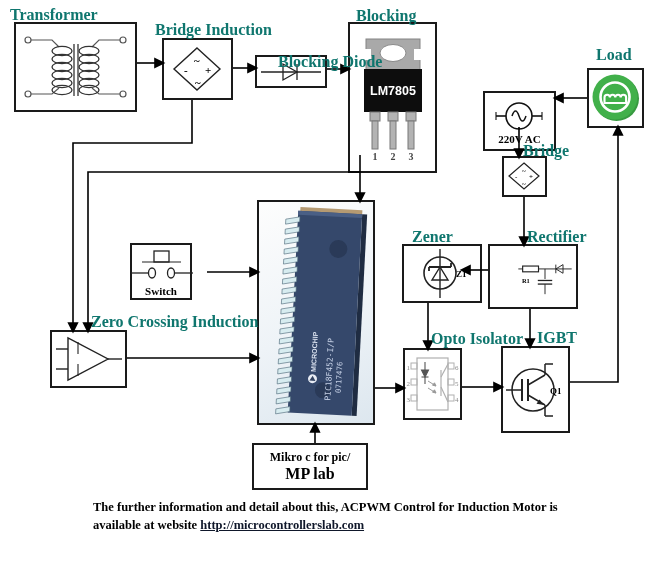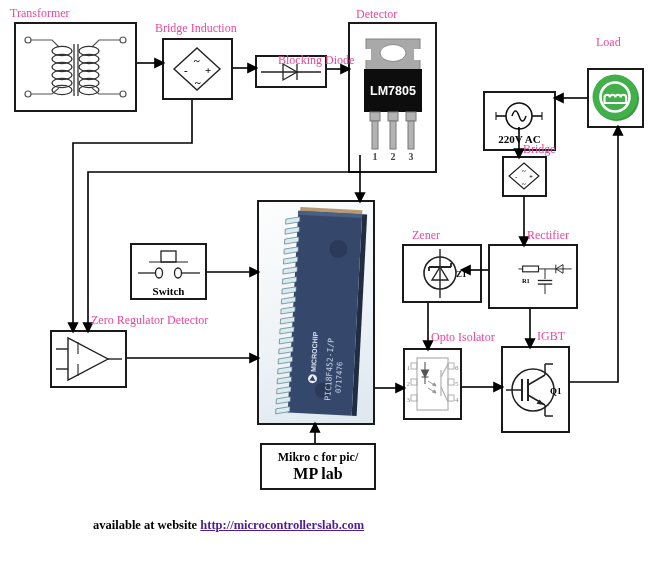--- a/index.html
+++ b/index.html
@@ -1,31 +1,31 @@
 <!DOCTYPE html>
 <html><head>
 <meta charset="utf-8">
 <style>
   html,body{margin:0;padding:0;background:#fff;}
   #canvas{position:relative;width:654px;height:564px;background:#ffffff;overflow:hidden;
           font-family:"Liberation Serif", serif;}
   .box{position:absolute;background:#fff;border:2px solid #1a1a1a;box-sizing:border-box;
        display:flex;align-items:center;justify-content:center;z-index:1;}
   .col{flex-direction:column;}
-  .lbl{position:absolute;font-weight:400;font-size:12px;color:#ec4899;white-space:nowrap;z-index:4;
+  .lbl{position:absolute;font-weight:700;font-size:16px;color:#0f766e;white-space:nowrap;z-index:4;
        font-family:"Liberation Serif", serif;}
   .inlbl{font-weight:700;font-size:11px;color:#000;white-space:nowrap;
          font-family:"Liberation Serif", serif;}
   .wires{position:absolute;left:0;top:0;z-index:3;pointer-events:none;}
   svg text{font-family:"Liberation Serif", serif;}
   .mono{font-family:"DejaVu Sans Mono", monospace;}
   .sans{font-family:"Liberation Sans", sans-serif;}
   #footer{position:absolute;left:93px;top:498px;width:540px;font-weight:700;
           font-size:12.5px;line-height:18px;color:#000;z-index:4;}
-  #footer a{color:#4c1d95;text-decoration:underline;font-weight:700;}
+  #footer a{color:#0f172a;text-decoration:underline;font-weight:700;}
   .chipbg{position:absolute;inset:0;background:linear-gradient(155deg,#fdfdfd 0%,#eef3f7 55%,#dde7ef 100%);}
 </style>
 </head>
 <body>
 
 <div id="canvas">
 
   <svg class="wires" width="654" height="564">
     <defs>
       <marker id="ah" markerWidth="8" markerHeight="8" refX="0.5" refY="3.5" orient="auto">
@@ -50,28 +50,28 @@
       <path d="M488,270 H470" marker-end="url(#ah)"></path>
       <path d="M530,309 V339" marker-end="url(#ah)"></path>
       <path d="M428,303 V341" marker-end="url(#ah)"></path>
       <path d="M315,443 V432" marker-end="url(#ah)"></path>
     </g>
   </svg>
 
   <span class="lbl" style="left:10px;top:6px;">Transformer</span>
   <span class="lbl" style="left:155px;top:21px;">Bridge Induction</span>
   <span class="lbl" style="left:246px;top:53px;margin-left:32px;">Blocking Diode</span>
-  <span class="lbl" style="left:356px;top:7px;">Detector</span>
-  <span class="lbl" style="left:596px;top:35px;">Load</span>
+  <span class="lbl" style="left:356px;top:7px;">Blocking</span>
+  <span class="lbl" style="left:596px;top:46px;">Load</span>
   <span class="lbl" style="left:523px;top:142px;">Bridge</span>
   <span class="lbl" style="left:527px;top:228px;">Rectifier</span>
   <span class="lbl" style="left:412px;top:228px;">Zener</span>
   <span class="lbl" style="left:431px;top:330px;">Opto Isolator</span>
   <span class="lbl" style="left:537px;top:329px;">IGBT</span>
-  <span class="lbl" style="left:91px;top:313px;">Zero Regulator Detector</span>
+  <span class="lbl" style="left:91px;top:313px;">Zero Crossing Induction</span>
 
   <div class="box" style="left:14px;top:22px;width:123px;height:90px;">
     <svg width="119" height="86" viewBox="0 0 119 86">
       <g stroke="#555" stroke-width="1.2" fill="none">
         <circle cx="12" cy="16" r="3"></circle>
           <circle cx="107" cy="16" r="3"></circle>
         <circle cx="12" cy="70" r="3"></circle>
           <circle cx="107" cy="70" r="3"></circle>
         <path d="M15,16 H36 L43,23"></path>
           <path d="M15,70 H36 L43,64"></path>
@@ -290,21 +290,21 @@
         <circle cx="68" cy="188" r="8" fill="#2a3a58"></circle>
         <text transform="translate(76 198) rotate(-90)" class="mono" font-size="8" fill="#c6d1e6">PIC18F452-I/P</text>
         <text transform="translate(86 190) rotate(-90)" class="mono" font-size="7.5" fill="#c6d1e6">0717476</text>
         <circle cx="57" cy="177" r="4.5" fill="#e8ecf4"></circle>
         <path d="M54,179 l3,-5 l3,5 z" fill="#31415f"></path>
         <text transform="translate(60 170) rotate(-90)" class="sans" font-size="7" font-weight="700" fill="#d8e0ee">MICROCHIP</text>
       </g>
     </svg>
   </div>
 
-  <div class="box col" style="left:130px;top:243px;width:77px;height:57px;">
+  <div class="box col" style="left:130px;top:243px;width:62px;height:57px;">
     <svg width="73" height="38" viewBox="0 0 73 38">
       <g stroke="#222" stroke-width="1.3" fill="none">
         <rect x="29" y="4" width="15" height="11"></rect>
         <line x1="17" y1="15" x2="56" y2="15" stroke-width="1.2"></line>
         <ellipse cx="27" cy="26" rx="3.5" ry="5"></ellipse>
           <ellipse cx="46" cy="26" rx="3.5" ry="5"></ellipse>
         <line x1="6" y1="26" x2="23" y2="26"></line>
           <line x1="50" y1="26" x2="68" y2="26"></line>
       </g>
     </svg>
@@ -317,23 +317,23 @@
         <polygon points="16,6 16,48 56,27"></polygon>
         <line x1="4" y1="17" x2="16" y2="17"></line>
           <line x1="4" y1="37" x2="16" y2="37"></line>
         <line x1="26" y1="10" x2="26" y2="22" stroke-width="1.1"></line>
           <line x1="26" y1="32" x2="26" y2="44" stroke-width="1.1"></line>
         <line x1="56" y1="27" x2="70" y2="27"></line>
       </g>
     </svg>
   </div>
 
-  <div class="box col" style="left:252px;top:443px;width:116px;height:47px;border-width:2.5px;margin-left:8px;">
+  <div class="box col" style="left:252px;top:443px;width:116px;height:47px;border-width:2.5px;">
     <span class="inlbl" style="font-size:12px;">Mikro c for pic/</span>
     <span class="inlbl" style="font-size:16px;">MP lab</span>
   </div>
 
   <div id="footer">
-    <br>
+    <span>The further information and detail about this, ACPWM Control for Induction Motor is</span><br>
     <span>available at website </span><a href="#">http://microcontrollerslab.com</a>
   </div>
 
 </div>
 
 </body></html>

